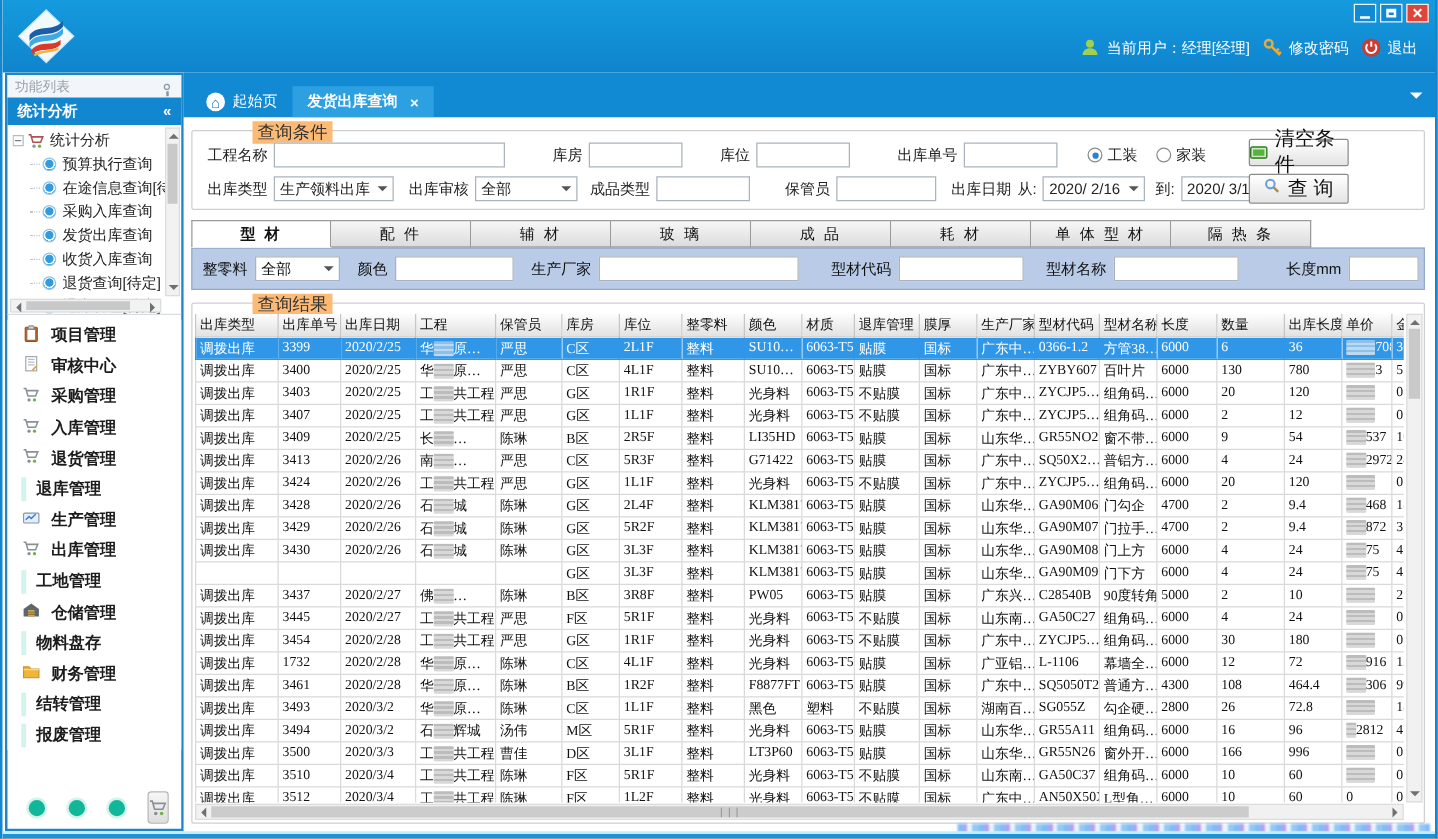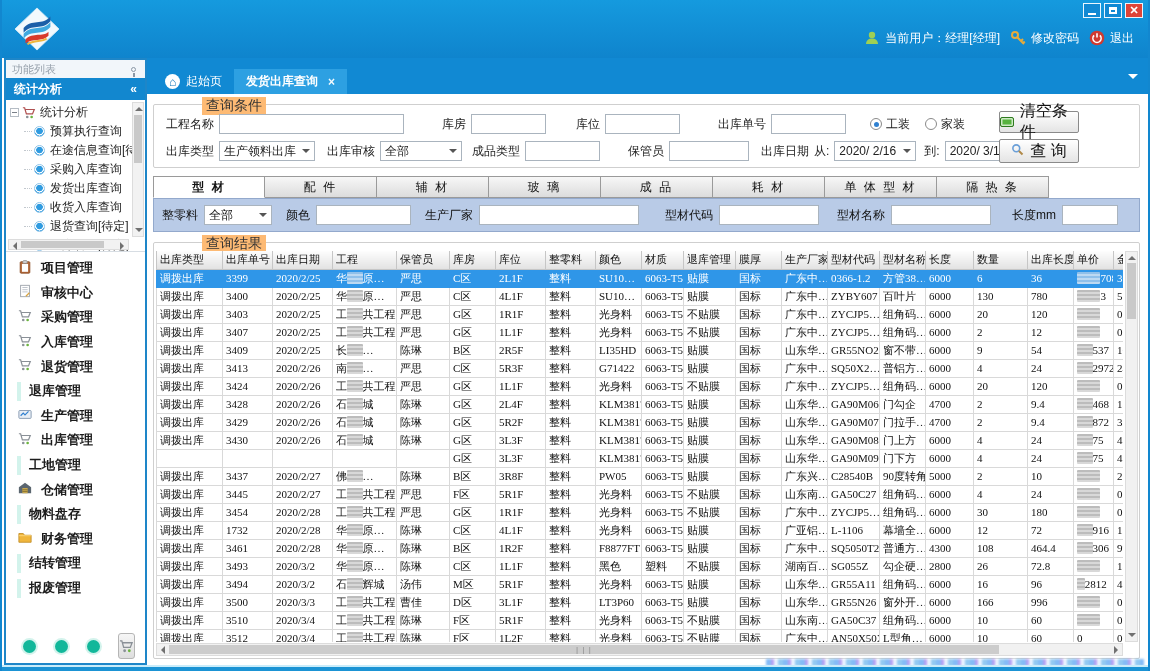--- a/index.html
+++ b/index.html
@@ -453,21 +453,21 @@
               <span class="caret"></span>
           </span>
           <span style="margin-left:8px">颜色</span>
           <input class="tbox" style="width: 95px;">
           <span style="margin-left:8px">生产厂家</span>
           <input class="tbox" style="width: 160px;">
           <span style="margin-left:20px">型材代码</span>
           <input class="tbox" style="width: 100px;">
           <span style="margin-left:12px">型材名称</span>
           <input class="tbox" style="width: 100px;">
-          <span style="margin-left:15px">长度mm</span>
+          <span style="margin-left:32px">长度mm</span>
           <input class="tbox" style="width: 56px;">
         </div>
 
         <div class="groupbox gb-results">
           <span class="legend">查询结果</span>
           <div class="table-viewport">
             <table class="grid">
               <colgroup id="cols">
                   <col style="width:66px">
                   <col style="width:50px">

